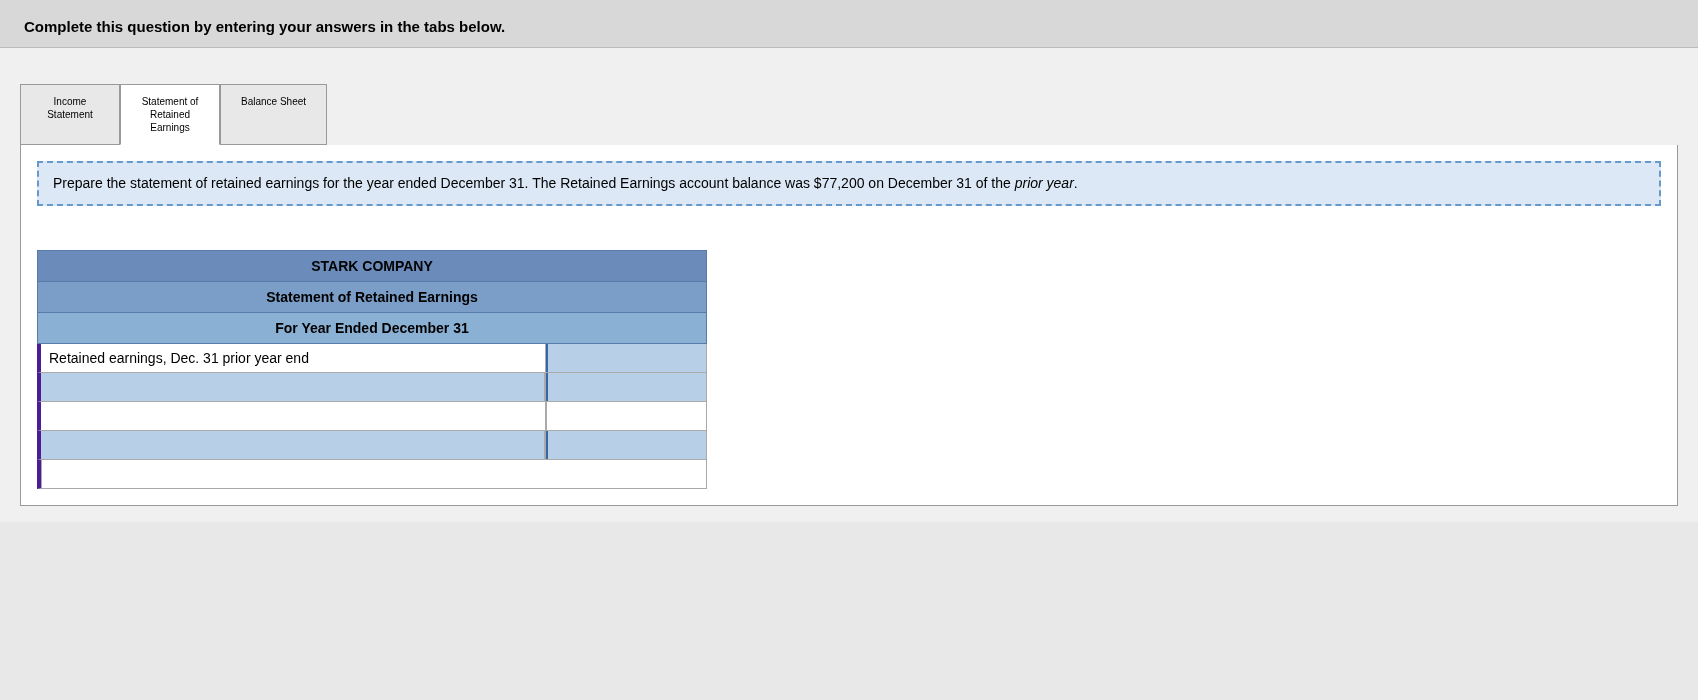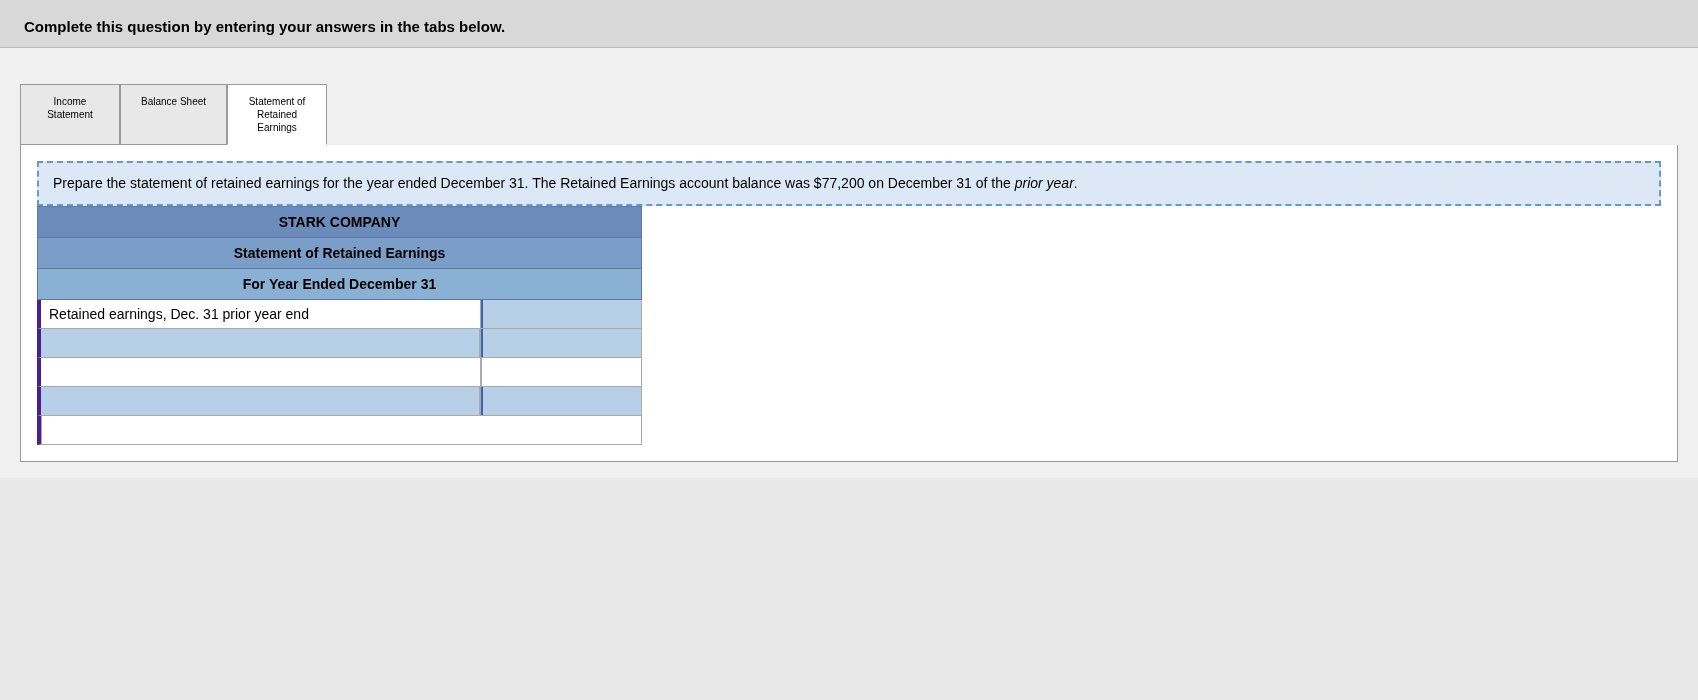--- a/index.html
+++ b/index.html
@@ -54,21 +54,22 @@
     .instructions-box {
       border: 2px dashed #6699cc;
       background: #dce8f5;
       padding: 10px 14px;
       font-size: 14px;
       line-height: 1.5;
     }
 
     
     .table-wrapper {
-      width: 605px;
+      width: 670px;
+      margin-top: 44px;
     }
 
     .table-header-company {
       background: #6b8cba;
       color: #000;
       font-weight: bold;
       text-align: center;
       padding: 7px 10px;
       font-size: 14px;
       border: 1px solid #5a7aaa;
@@ -174,24 +175,24 @@
 
 <div class="header-bar">
   <span class="header-bar-text">Complete this question by entering your answers in the tabs below.</span>
 </div>
 
 <div class="main-content">
 
   <div class="tabs-row">
     <div class="tab" style="white-space: pre-line;">Income
 Statement</div>
-    <div class="tab">Balance Sheet</div>
     <div class="tab active" style="white-space: pre-line;">Statement of
 Retained
 Earnings</div>
+    <div class="tab">Balance Sheet</div>
   </div>
 
   <div class="tab-content-panel">
 
     <div class="instructions-box">
       <span>Prepare the statement of retained earnings for the year ended December 31. The Retained Earnings account balance was $77,200 on December 31 of the <em>prior year</em>.</span>
     </div>
 
     <div class="table-wrapper">
 

